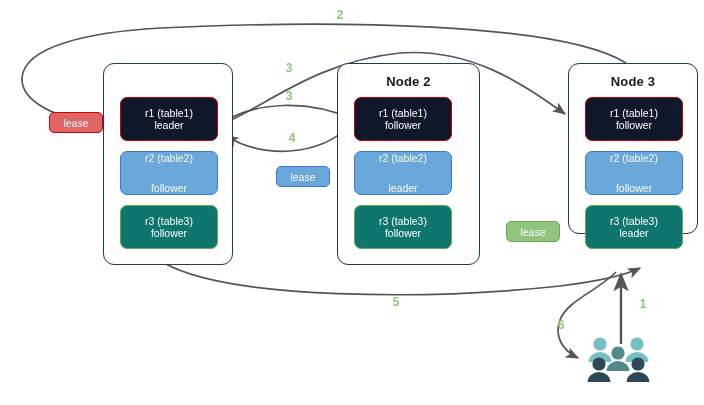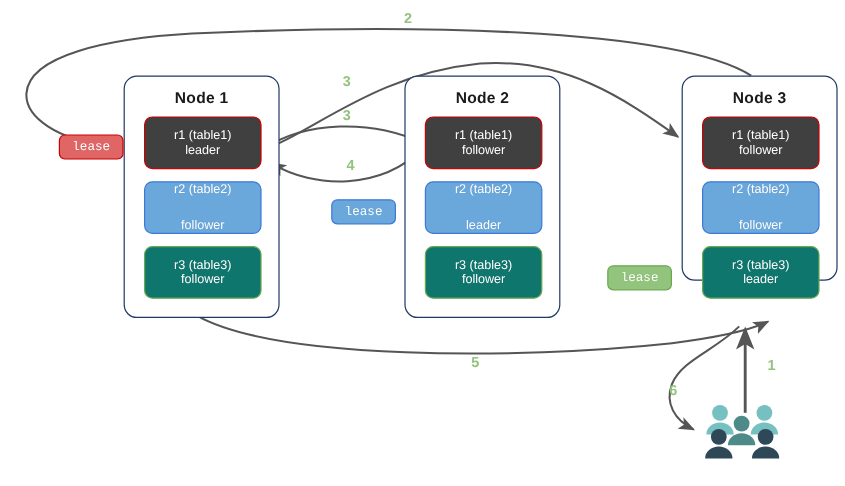--- a/index.html
+++ b/index.html
@@ -36,34 +36,33 @@
     color:#ffffff;
     font-size:10.5px;
     line-height:12.5px;
     text-align:center;
     display:flex;
     flex-direction:column;
     align-items:center;
     justify-content:center;
     text-shadow:0 0 1px rgba(0,0,0,.12);
   }
-  .rep-red{background:#404040;border-color:#cc0000;}
+  .rep-red{background:#0f172a;border-color:#cc0000;}
   .rep-blue{background:#6aa8dc;border-color:#3c78d8;justify-content:space-between;}
   .rep-green{background:#0f766e;border-color:#6aa84f;}
 
   .lease{
     position:absolute;
     box-sizing:border-box;
     border-radius:5px;
     border:1.4px solid;
     color:#ffffff;
     font-size:10.5px;
     display:flex;align-items:center;justify-content:center;
     text-shadow:0 0 1px rgba(0,0,0,.12);
-    font-family:Liberation Mono, monospace;
   }
   .lease-red{background:#e06666;border-color:#cc0000;}
   .lease-blue{background:#6aa8dc;border-color:#3c78d8;}
   .lease-green{background:#93c47d;border-color:#6aa84f;}
 
   .step-label{
     position:absolute;
     color:#93c47d;
     font-size:12px;
     font-weight:bold;
@@ -94,39 +93,38 @@
     <path d="M 352,124 C 318,158 262,158 226,136" fill="none" stroke="#555555" stroke-width="1.7" marker-end="url(#ah)"></path>
 
     <path d="M 164,263 C 230,300 430,300 560,286 C 600,281 626,275 640,268" fill="none" stroke="#555555" stroke-width="1.7" marker-end="url(#ah)"></path>
 
     <path d="M 621,344 L 621,274" fill="none" stroke="#555555" stroke-width="2.4" marker-end="url(#ah)"></path>
 
     <path d="M 616,272 C 596,292 568,300 560,320 C 554,336 562,350 578,358" fill="none" stroke="#555555" stroke-width="1.7" marker-end="url(#ah)"></path>
   </svg>
 
   <div class="node-box" style="left:103px;top:63px;width:130px;height:202px;">
-    <div class="node-title" style="top:10px;">Node 1</div>
 
     <div class="replica rep-red" style="left:16px;top:33px;width:98px;height:44px;">
       <span>r1 (table1)</span>
       <span>leader</span>
     </div>
 
     <div class="replica rep-blue" style="left:16px;top:87px;width:98px;height:44px;">
       <span>r2 (table2)</span>
       <span>follower</span>
     </div>
 
     <div class="replica rep-green" style="left:16px;top:141px;width:98px;height:44px;">
       <span>r3 (table3)</span>
       <span>follower</span>
     </div>
   </div>
 
-  <div class="node-box" style="left:337px;top:63px;width:130px;height:202px;">
+  <div class="node-box" style="left:337px;top:63px;width:143px;height:202px;">
     <div class="node-title" style="top:10px;">Node 2</div>
 
     <div class="replica rep-red" style="left:16px;top:33px;width:98px;height:44px;">
       <span>r1 (table1)</span>
       <span>follower</span>
     </div>
 
     <div class="replica rep-blue" style="left:16px;top:87px;width:98px;height:44px;">
       <span>r2 (table2)</span>
       <span>leader</span>

